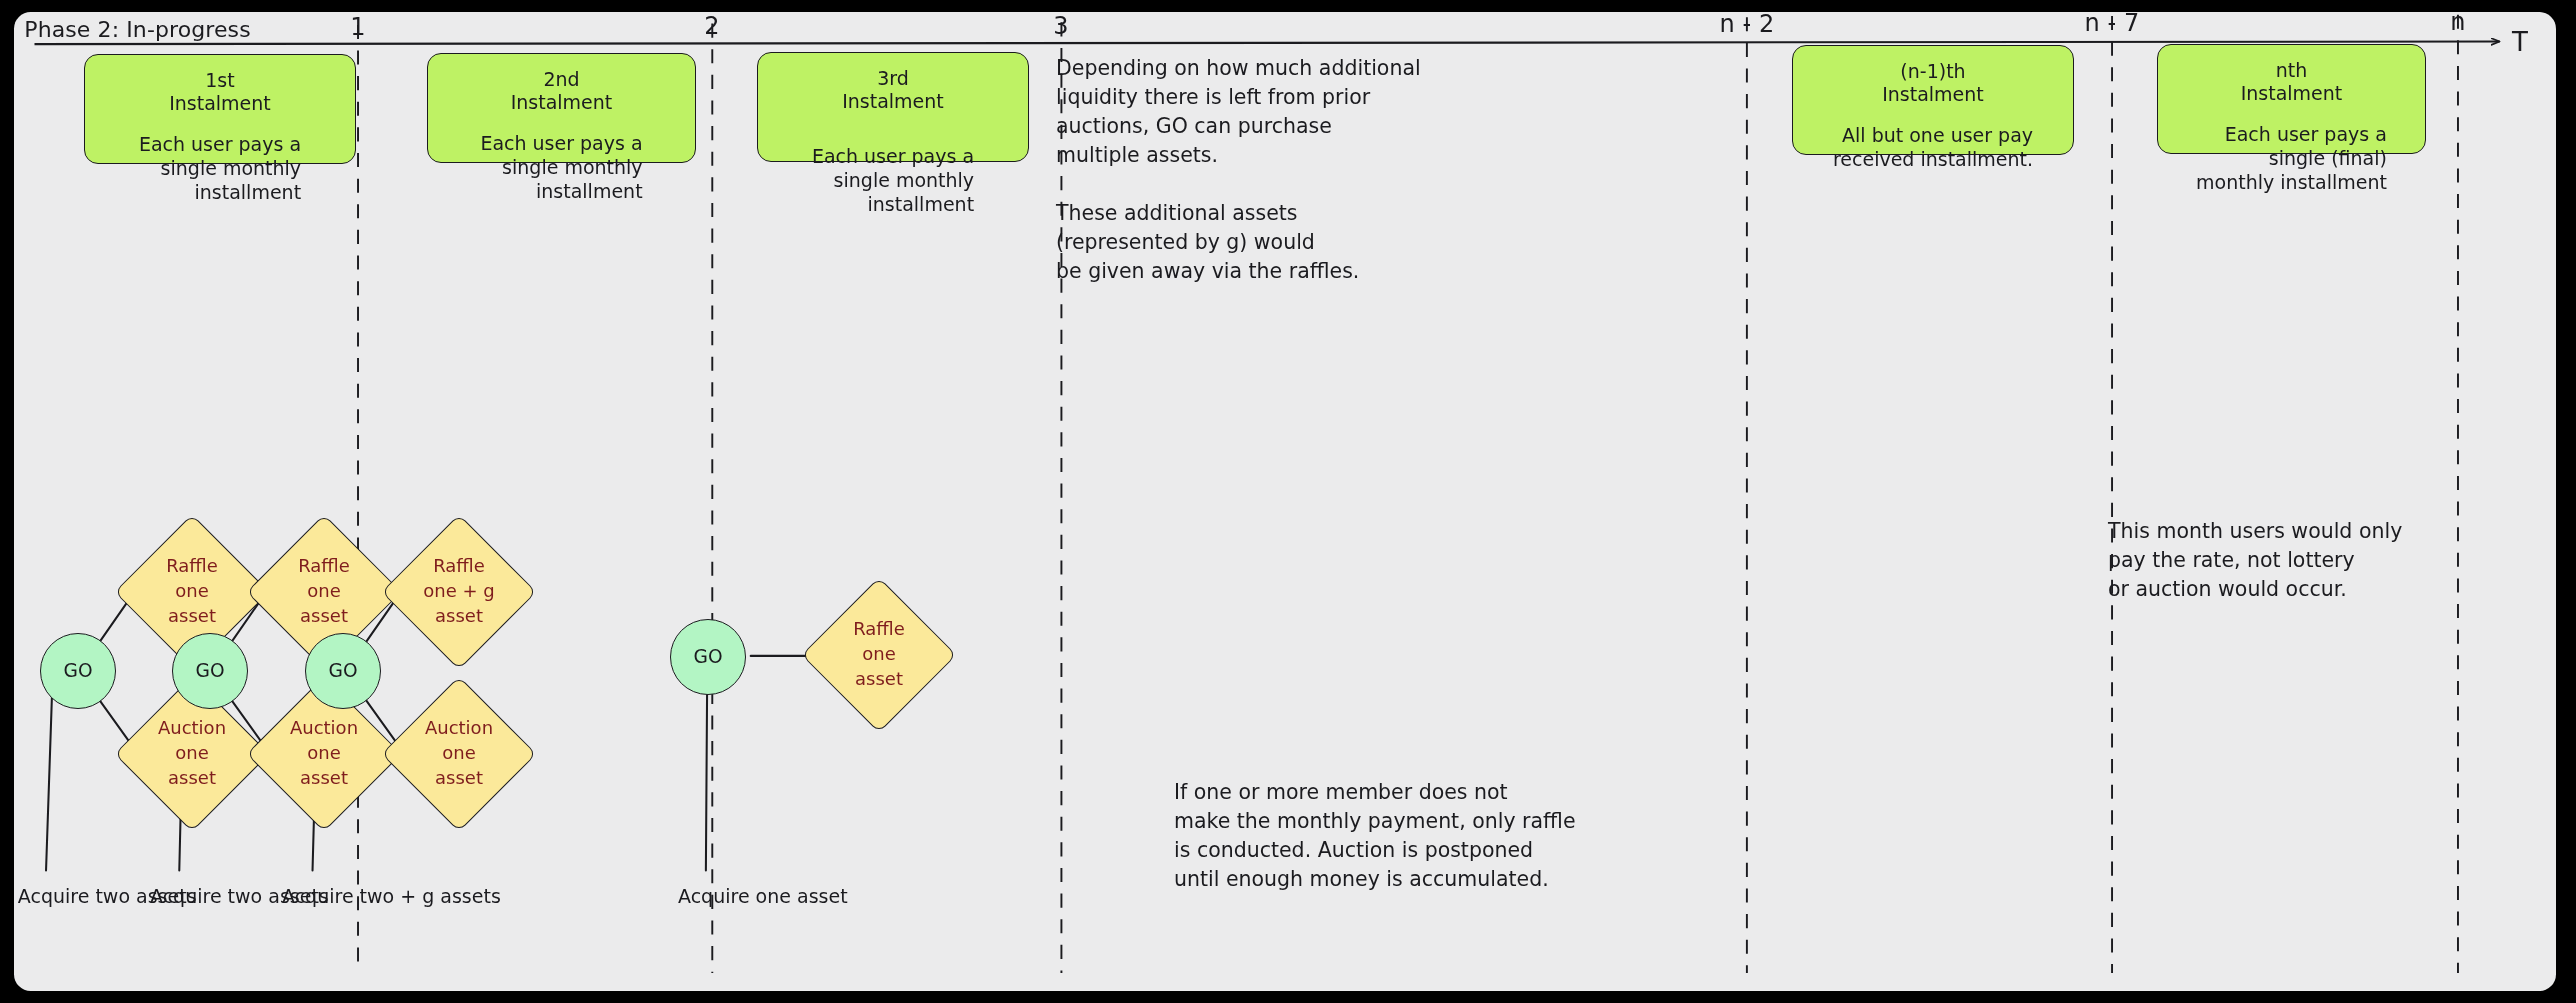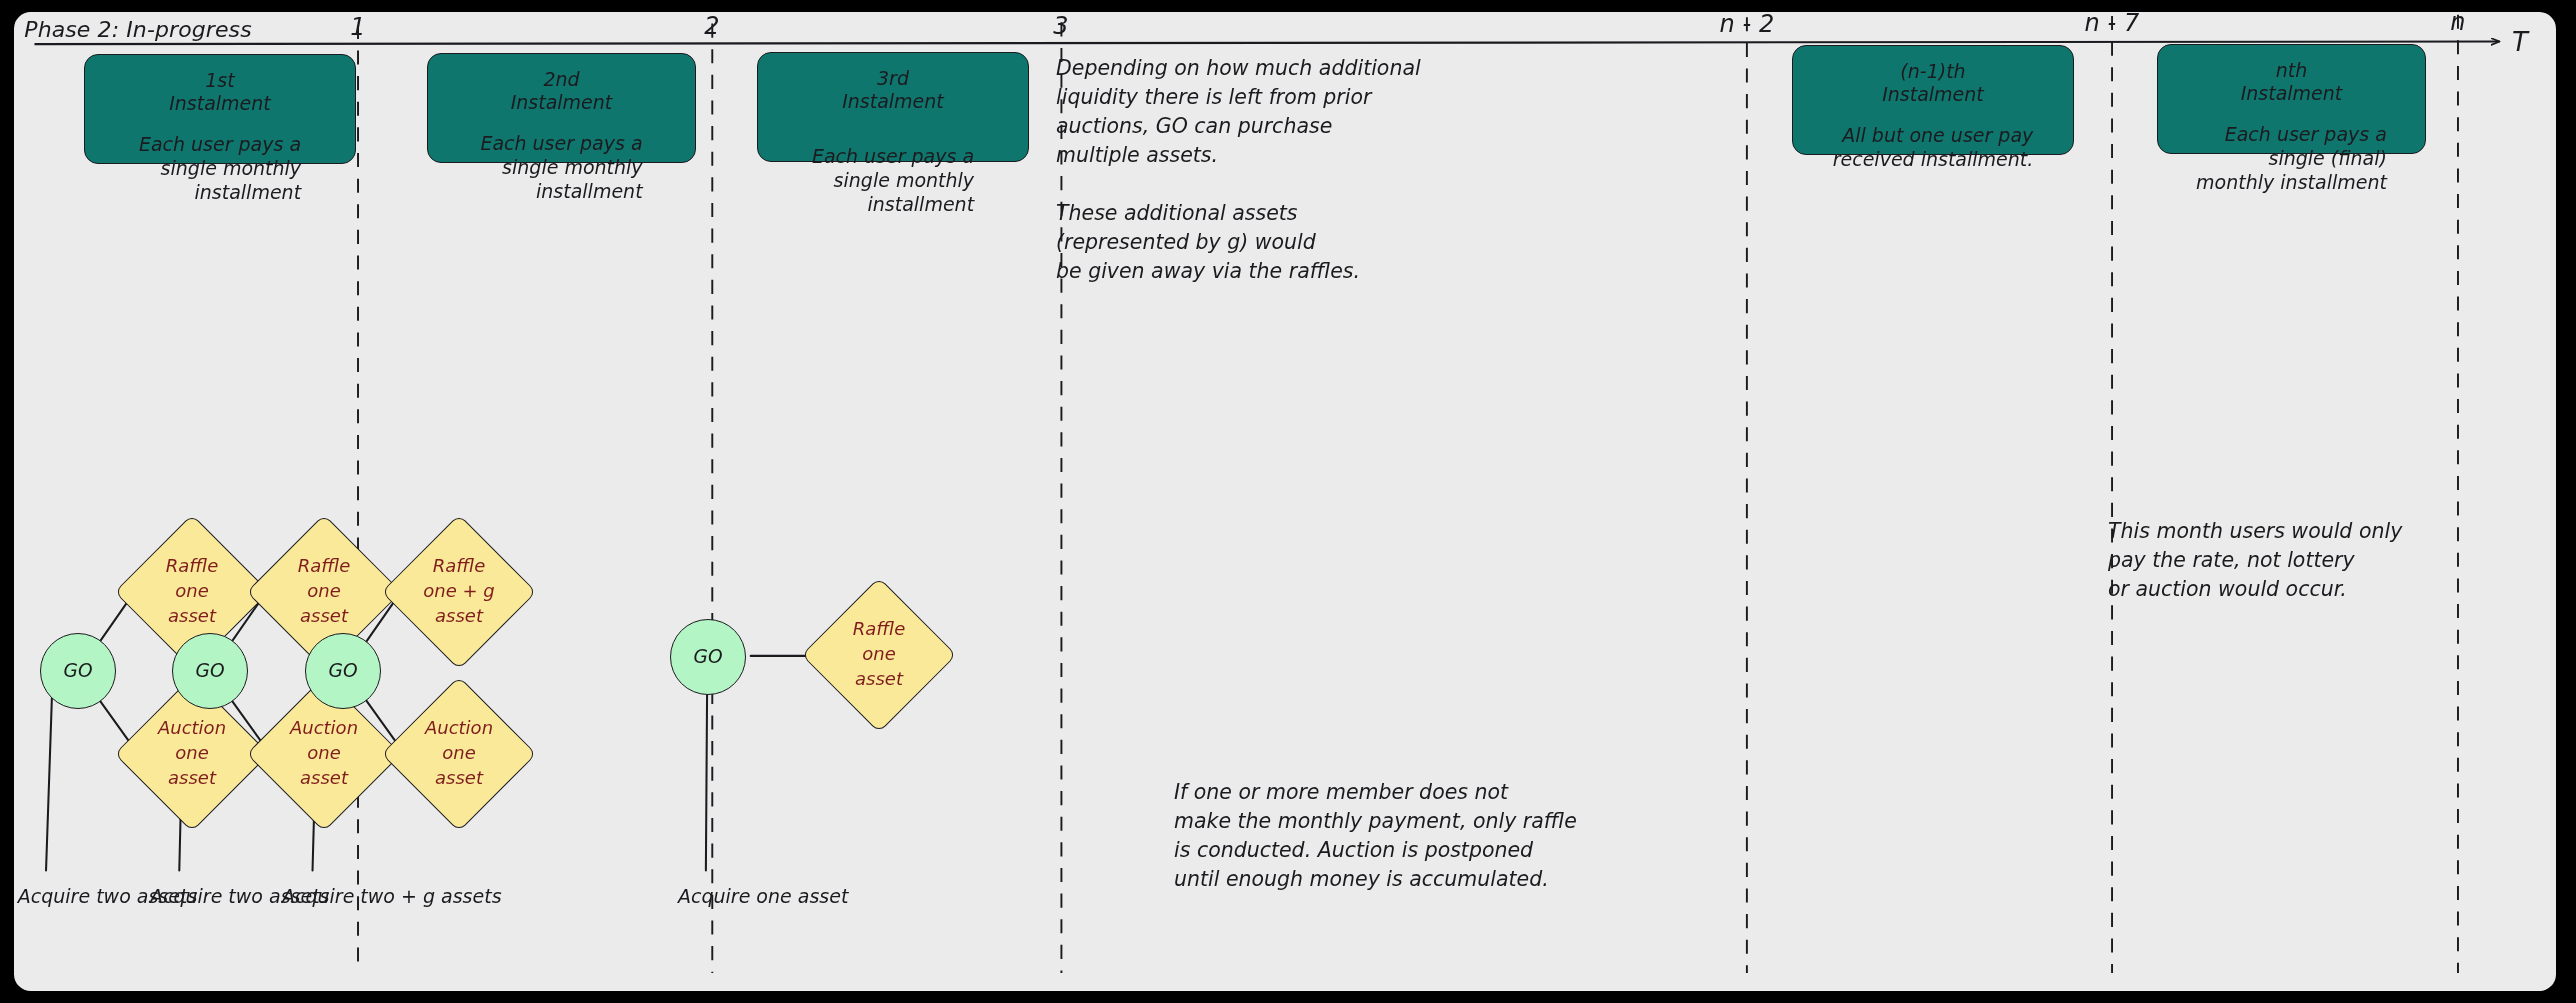--- a/index.html
+++ b/index.html
@@ -1,36 +1,36 @@
 <!DOCTYPE html>
 <html style="font-size:10.3px"><head>
 <meta charset="utf-8">
 <style>
   html,body{margin:0;padding:0;background:#000;}
   body{width:2576px;height:1004px;overflow:hidden;
        font-family:"DejaVu Sans", sans-serif;}
 
   #frame{
     position:absolute;left:14px;top:11.5px;width:2542px;height:979px;
-    background:#ebebec;border-radius:16.7px;overflow:hidden;font-style:italic;
+    background:#ebebec;border-radius:16.7px;overflow:hidden;
   }
   #canvas{position:absolute;left:0;top:0;width:2542px;height:979px;}
 
   .txt{position:absolute;color:#1b1b1f;letter-spacing:0.1px;}
   .hand{font-family:"DejaVu Sans", sans-serif;font-weight:400;}
 
   .phase-title{left:10.3px;top:5.1px;font-size:22px;}
 
   .tick-label{font-size:24px;transform:translateX(-50%);text-align:center;}
 
   .axis-T{font-size:26px;}
 
   
   .card{
-    position:absolute;background:#0f766e;border:1.9px solid #1b1b1f;
+    position:absolute;background:#bef264;border:1.9px solid #1b1b1f;
     border-radius:14px;box-sizing:border-box;
     display:flex;flex-direction:column;align-items:center;
     padding-top:14px;
   }
   .card-title{font-size:19px;line-height:1.22;text-align:center;white-space:pre-line;color:#1b1b1f;}
   .card-body{font-size:19px;line-height:1.28;text-align:right;white-space:pre-line;color:#1b1b1f;margin-top:16.7px;}
 
   
   .go{
     position:absolute;background:#b3f5c4;border:1.9px solid #1b1b1f;border-radius:50%;

